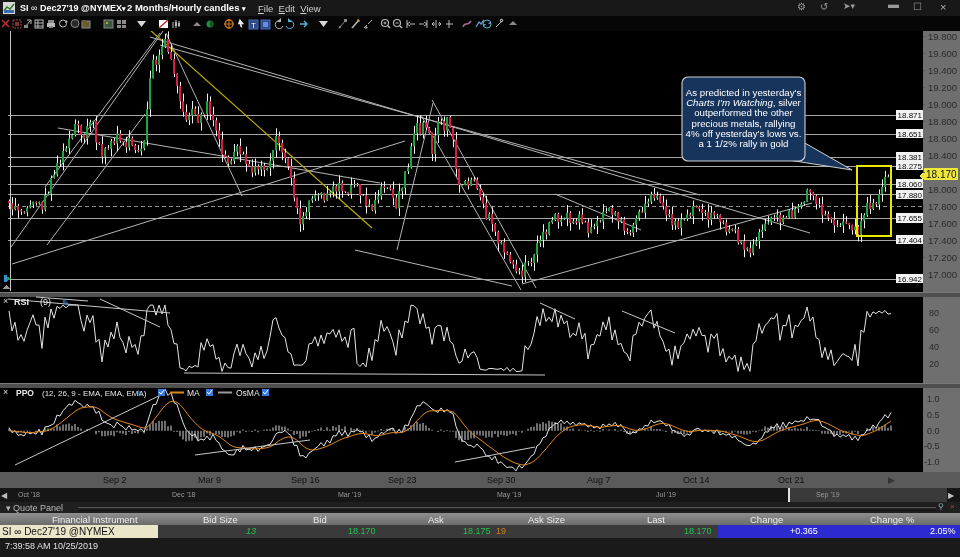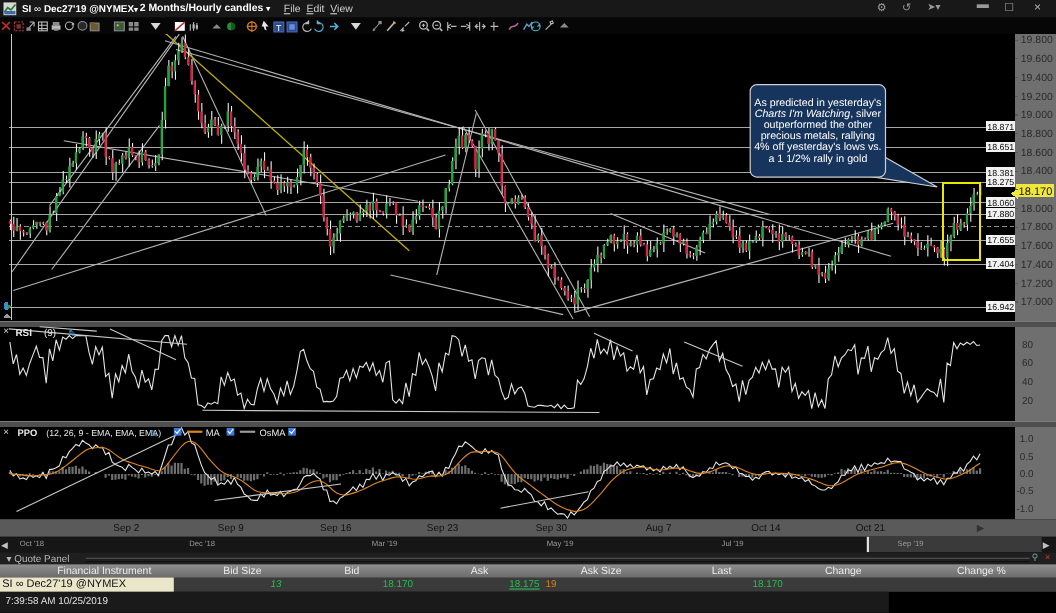--- a/index.html
+++ b/index.html
@@ -7,21 +7,21 @@
   #titlebar{left:0;top:0;width:960px;height:16px;background:#181818;}
   #toolbar{left:0;top:16px;width:960px;height:15px;background:#060606;}
   #datebar{left:0;top:472px;width:960px;height:16px;background:#5a5a5a;}
   .dlab{position:absolute;top:3px;font-size:9px;color:#101010;}
   #scroll{left:0;top:488px;width:960px;height:14px;background:#161616;}
   .slab{position:absolute;top:3px;font-size:7px;color:#9a9a9a;}
   #qphead{left:0;top:502px;width:960px;height:11px;background:#1f1f1f;color:#b8b8b8;font-size:9px;}
   #qpcols{left:0;top:513px;width:960px;height:16px;background:linear-gradient(#8f8f8f,#5f5f5f);}
   .qc{position:absolute;top:1px;font-size:9.5px;color:#ececec;}
   #qprow{left:0;top:525px;width:960px;height:13px;background:#3a3a3a;}
-  #status{left:0;top:538px;width:808px;height:19px;background:#1a1a1a;}
+  #status{left:0;top:538px;width:960px;height:19px;background:#1a1a1a;}
 </style></head>
 <body>
 <div class="abs" id="titlebar">
   <svg class="abs" style="left:3px;top:2px" width="12" height="12">
     <rect width="12" height="12" fill="#d8d8d8"></rect>
       <path d="M1 9 4 5 7 7 11 2" stroke="#2a7a2a" stroke-width="1.5" fill="none"></path>
       <rect x="1" y="8" width="10" height="3" fill="#3a6ab0"></rect>
   </svg>
   <span class="abs" style="left:20px;top:2.5px;font-size:9px;font-weight:bold;color:#fff;white-space:nowrap;">SI <span style="font-weight:normal">∞</span> Dec27'19 @NYMEX<span style="font-size:7px">▾</span></span>
   <span class="abs" style="left:127px;top:2px;font-size:9.5px;font-weight:bold;color:#fff;white-space:nowrap;">2 Months/Hourly candles <span style="font-size:7px">▾</span></span>
@@ -351,21 +351,21 @@
     <text x="927" y="371">1.0</text>
     <text x="927" y="387">0.5</text>
     <text x="927" y="403">0.0</text>
     <text x="924" y="418">-0.5</text>
     <text x="924" y="434">-1.0</text>
   </g>
   </g>
 </svg>
 <div class="abs" id="datebar">
   <span class="dlab" style="left:103px">Sep 2</span>
-  <span class="dlab" style="left:198px">Sep 9</span>
+  <span class="dlab" style="left:198px">Mar 9</span>
   <span class="dlab" style="left:291px">Sep 16</span>
   <span class="dlab" style="left:388px">Sep 23</span>
   <span class="dlab" style="left:487px">Sep 30</span>
   <span class="dlab" style="left:587px">Aug 7</span>
   <span class="dlab" style="left:683px">Oct 14</span>
   <span class="dlab" style="left:778px">Oct 21</span>
   <span class="dlab" style="left:888px;color:#333">▶</span>
 </div>
 <div class="abs" id="scroll">
   <div class="abs" style="left:788px;top:0;width:157px;height:14px;background:#3a3a3a;border-left:2px solid #e0e0e0;"></div>
@@ -393,19 +393,23 @@
   <span class="qc" style="left:647px">Last</span>
   <span class="qc" style="left:750px">Change</span>
   <span class="qc" style="left:870px">Change %</span>
 </div>
 <div class="abs" id="qprow" style="font-size:9px;">
   <div class="abs" style="left:0;top:0;width:158px;height:13px;background:#e9e6c9;color:#111;font-size:10px;">
       <span style="position:absolute;left:2px;top:1px;white-space:nowrap">SI ∞ Dec27'19 @NYMEX</span>
     </div>
   <span class="abs" style="left:246px;top:1px;color:#22c04e;font-style:italic;">13</span>
   <span class="abs" style="left:348px;top:1px;color:#22c04e;">18.170</span>
-  <span class="abs" style="left:463px;top:1px;color:#22c04e;text-decoration:underline;">18.175</span>
+  <span class="abs" style="left:463px;top:1px;color:#22c04e;">18.175</span>
   <span class="abs" style="left:496px;top:1px;color:#d08020;">19</span>
   <span class="abs" style="left:684px;top:1px;color:#22c04e;">18.170</span>
+  <div class="abs" style="left:718px;top:0;width:242px;height:13px;background:#2b2bd0;color:#fff;">
+    <span class="abs" style="left:72px;top:1px">+0.365</span>
+    <span class="abs" style="left:212px;top:1px">2.05%</span>
+  </div>
 </div>
 <div class="abs" id="status">
   <span class="abs" style="left:5px;top:3px;font-size:9px;color:#e0e0e0;">7:39:58 AM 10/25/2019</span>
 </div>
 
 </body></html>

